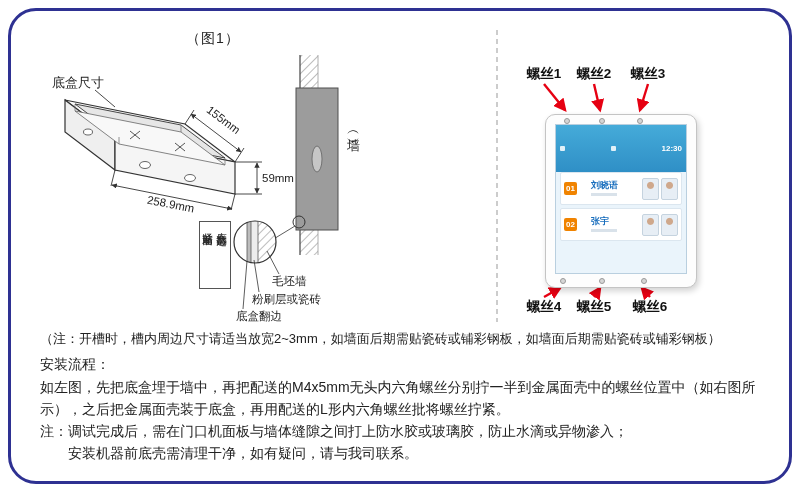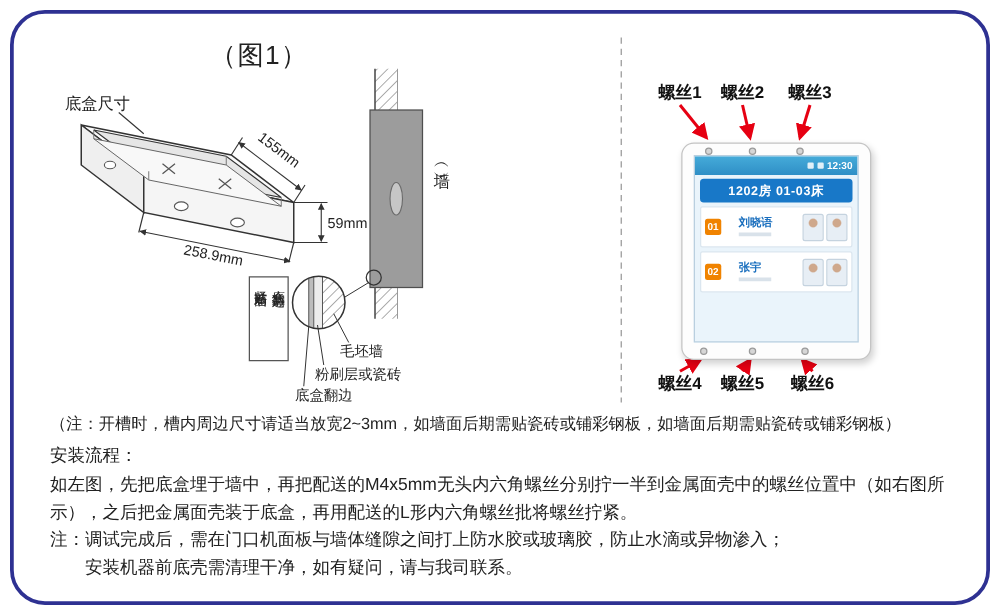--- a/index.html
+++ b/index.html
@@ -1,33 +1,33 @@
 <!DOCTYPE html>
 <html><head>
 <meta charset="utf-8">
 <style>
   html,body{margin:0;padding:0;}
   body{width:800px;height:492px;font-family:"Liberation Sans","DejaVu Sans",sans-serif;background:#fff;}
   .page{position:relative;width:800px;height:492px;background:#fff;overflow:hidden;}
   .frame{position:absolute;left:8px;top:8px;right:8px;bottom:8px;border:3px solid #2e3192;border-radius:28px;}
   .diagram-svg{position:absolute;left:0;top:0;width:800px;height:492px;}
-  .fig-title{position:absolute;font-size:21px;color:#222;letter-spacing:1px;width:90px;}
+  .fig-title{position:absolute;font-size:14px;color:#222;letter-spacing:1px;text-align:center;width:90px;}
   .fig1-title{left:168px;top:30px;}
   .fig2-title{left:575px;top:30px;}
   .box-size-label{position:absolute;left:52px;top:74px;font-size:13px;color:#222;}
   .wall-label{position:absolute;left:344px;top:126px;font-size:13px;color:#222;writing-mode:vertical-rl;letter-spacing:2px;}
   .callout-box{position:absolute;left:199px;top:221px;width:28px;height:62px;border:1px solid #555;background:#fff;display:flex;justify-content:center;gap:2px;padding:2px 1px;box-sizing:content-box;}
   .callout-col{writing-mode:vertical-rl;font-size:10.5px;line-height:1.15;color:#222;letter-spacing:1px;}
   .screw-label{position:absolute;width:46px;text-align:center;font-size:13.5px;font-weight:bold;color:#111;}
   .s1{left:521px;top:65px;} .s2{left:571px;top:65px;} .s3{left:625px;top:65px;}
   .s4{left:521px;top:298px;} .s5{left:571px;top:298px;} .s6{left:627px;top:298px;}
   .device{position:absolute;left:545px;top:114px;width:150px;height:172px;background:#fdfdfd;border:1px solid #c4c4c4;border-radius:10px;box-shadow:2px 3px 6px rgba(0,0,0,.18);}
   .shole{position:absolute;width:4px;height:4px;border-radius:50%;background:#d6d6d6;border:1px solid #9a9a9a;}
   .screen{position:absolute;left:9px;top:9px;width:130px;height:148px;background:#eaf4fb;border:1px solid #b9cfdf;overflow:hidden;}
-  .scr-header{height:15px;background:linear-gradient(#45abd9,#2f8fc6);display:flex;align-items:center;justify-content:flex-end;padding:0 4px;gap:3px;}
+  .scr-header{height:15px;background:linear-gradient(#45abd9,#2f8fc6);display:flex;align-items:center;justify-content:space-between;padding:16px 4px;gap:3px;}
   .icon-dot{width:5px;height:5px;background:#fff;opacity:.85;border-radius:1px;}
   .scr-time{color:#fff;font-size:8px;font-weight:bold;line-height:1;}
   .room-bar{margin:3px 4px;height:19px;background:#1878c8;border-radius:3px;color:#fff;font-size:10px;font-weight:bold;display:flex;align-items:center;justify-content:center;letter-spacing:.5px;}
   .rows{padding:0 4px;}
   .prow{display:flex;align-items:center;background:#fff;border:1px solid #dbe6ef;border-radius:2px;height:31px;margin-bottom:3px;padding:0 3px;}
   .pbadge{width:13px;height:13px;background:#f08300;color:#fff;font-size:8px;font-weight:bold;display:flex;align-items:center;justify-content:center;border-radius:2px;flex:none;}
   .pinfo{margin-left:14px;display:flex;flex-direction:column;gap:3px;}
   .pname{font-size:9px;font-weight:bold;color:#1a6fbe;line-height:1;white-space:nowrap;}
   .pbar{width:26px;height:3px;background:#d9e2ea;}
   .pthumbs{margin-left:auto;display:flex;gap:2px;}
@@ -169,21 +169,20 @@
     <div class="shole" style="left:14px;bottom:3px;"></div>
     <div class="shole" style="left:53px;bottom:3px;"></div>
     <div class="shole" style="left:95px;bottom:3px;"></div>
 
     <div class="screen">
       <div class="scr-header">
         <span class="icon-dot"></span>
         <span class="icon-dot"></span>
         <span class="scr-time">12:30</span>
       </div>
-      <div class="room-bar">1202房 01-03床</div>
       <div class="rows">
         <div class="prow">
           <div class="pbadge">01</div>
           <div class="pinfo">
               <div class="pname">刘晓语</div>
               <div class="pbar"></div>
             </div>
           <div class="pthumbs">
               <div class="thumb"></div>
               <div class="thumb"></div>

